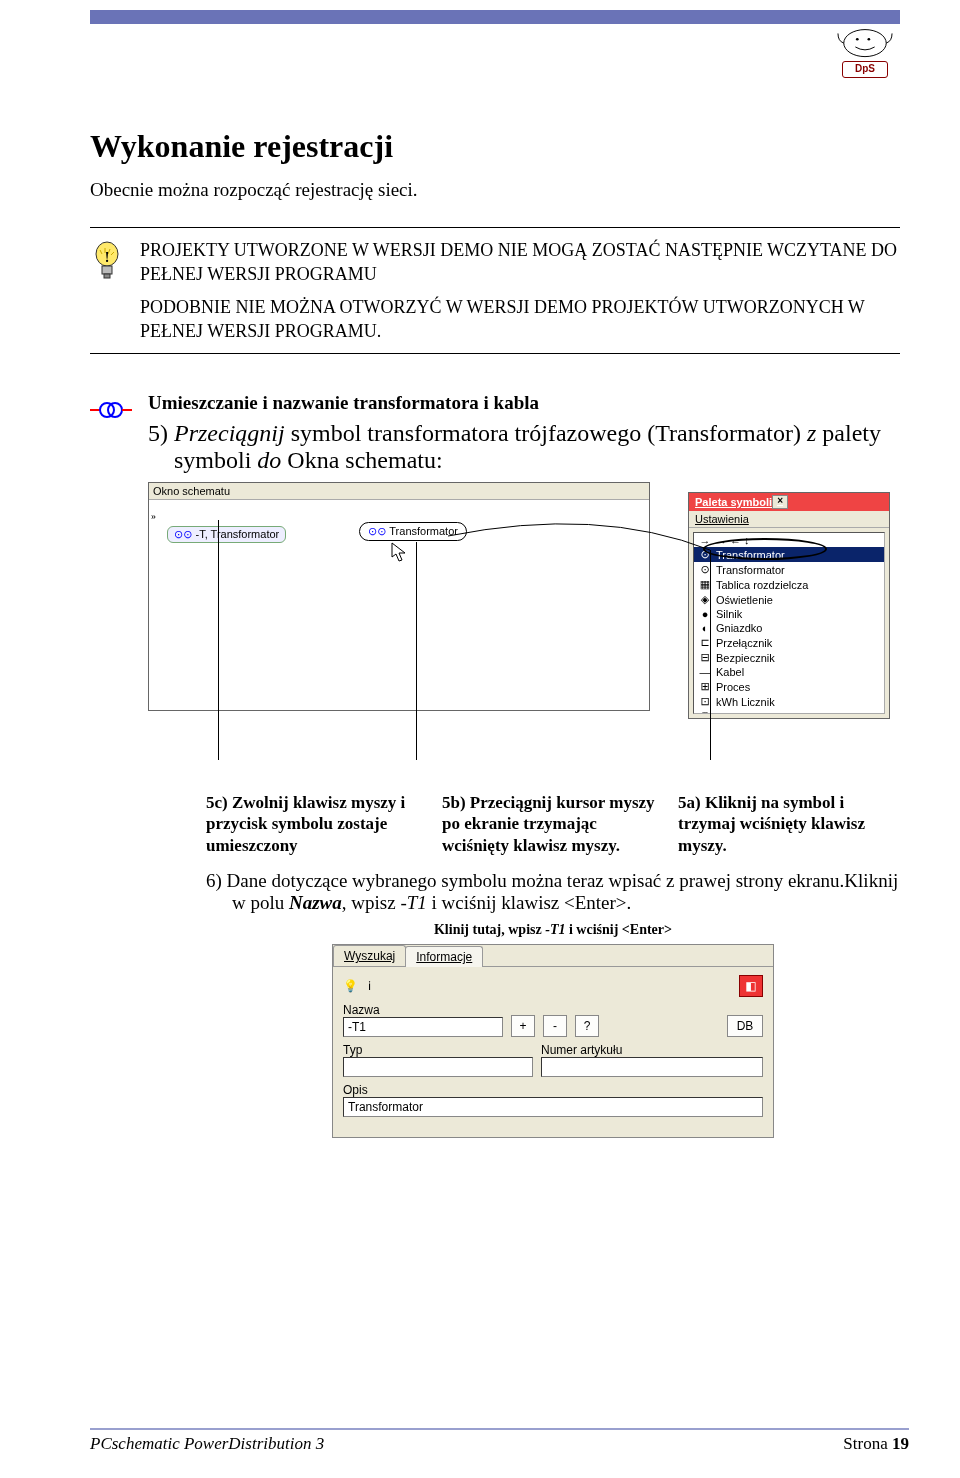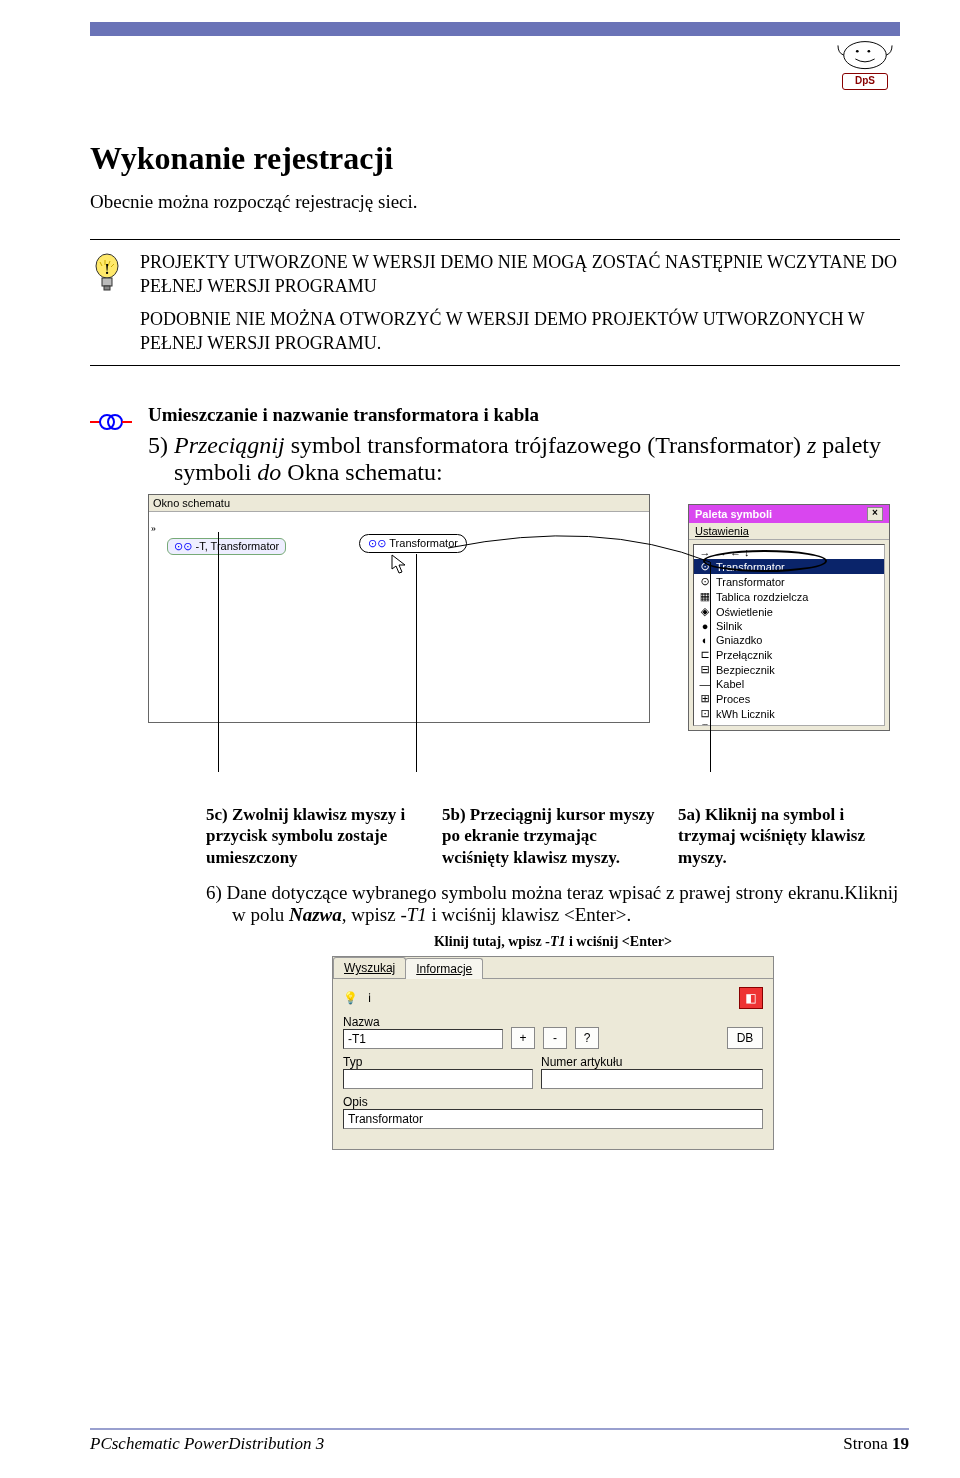--- a/index.html
+++ b/index.html
@@ -7,21 +7,21 @@
     background: #fff;
     font-family: "Times New Roman", Times, serif;
     color: #000;
     width: 960px;
   }
   .page {
     width: 960px;
     height: 1478px;
     position: relative;
     box-sizing: border-box;
-    padding: 22px 60px 0 90px;
+    padding: 10px 60px 0 90px;
   }
   .top-rule {
     height: 14px;
     background: #6a73b7;
     margin-bottom: 0;
   }
   .header-row {
     display: flex;
     align-items: flex-start;
   }
@@ -145,27 +145,27 @@
   }
   .palette {
     position: absolute;
     right: 0; top: 10px;
     width: 200px;
     border: 1px solid #666;
     background: #ece9d8;
     font: 11px Tahoma, Arial, sans-serif;
   }
   .palette-title {
-    background: #d946ef;
+    background: #ef4444;
     color: #fff;
     padding: 2px 6px;
     font-weight: bold;
     display: flex;
-    justify-content: space-between;
     align-items: center;
+    text-decoration: underline;
   }
   .palette-title .x {
     width: 14px; height: 12px;
     background: #ece9d8;
     color: #000;
     text-align: center;
     font-weight: bold;
     border: 1px solid #888;
     line-height: 10px;
     font-size: 10px;

